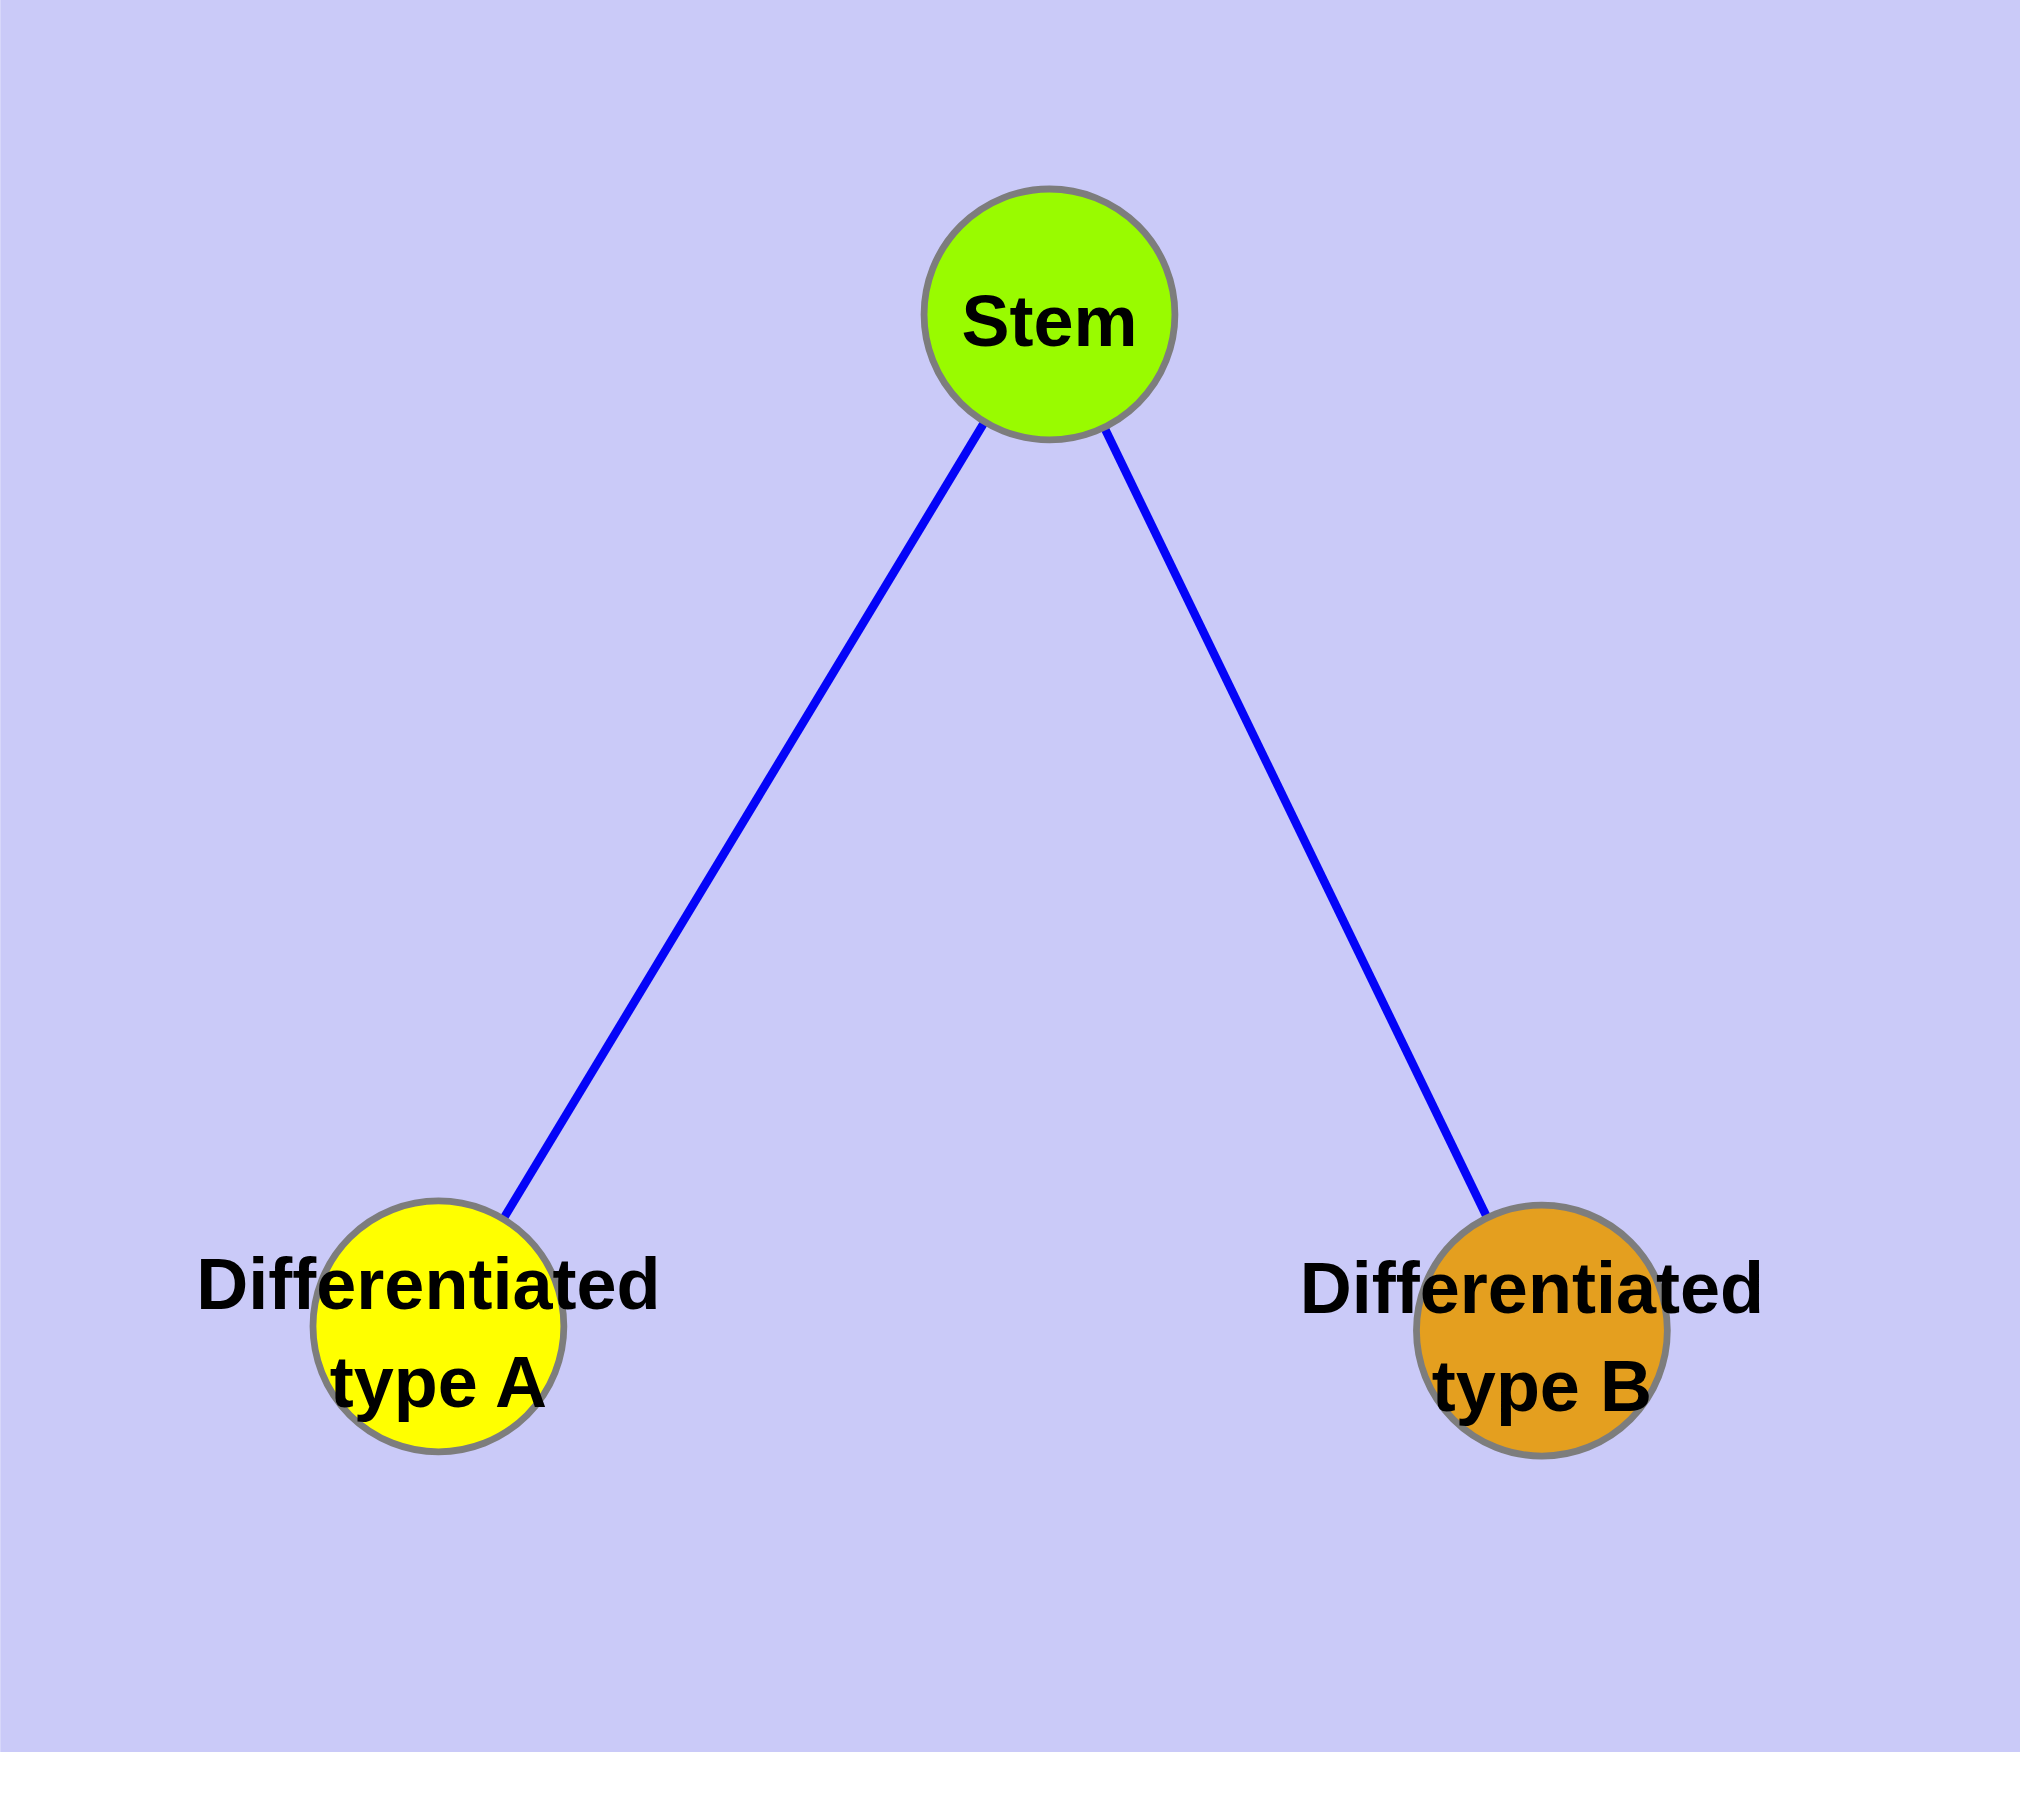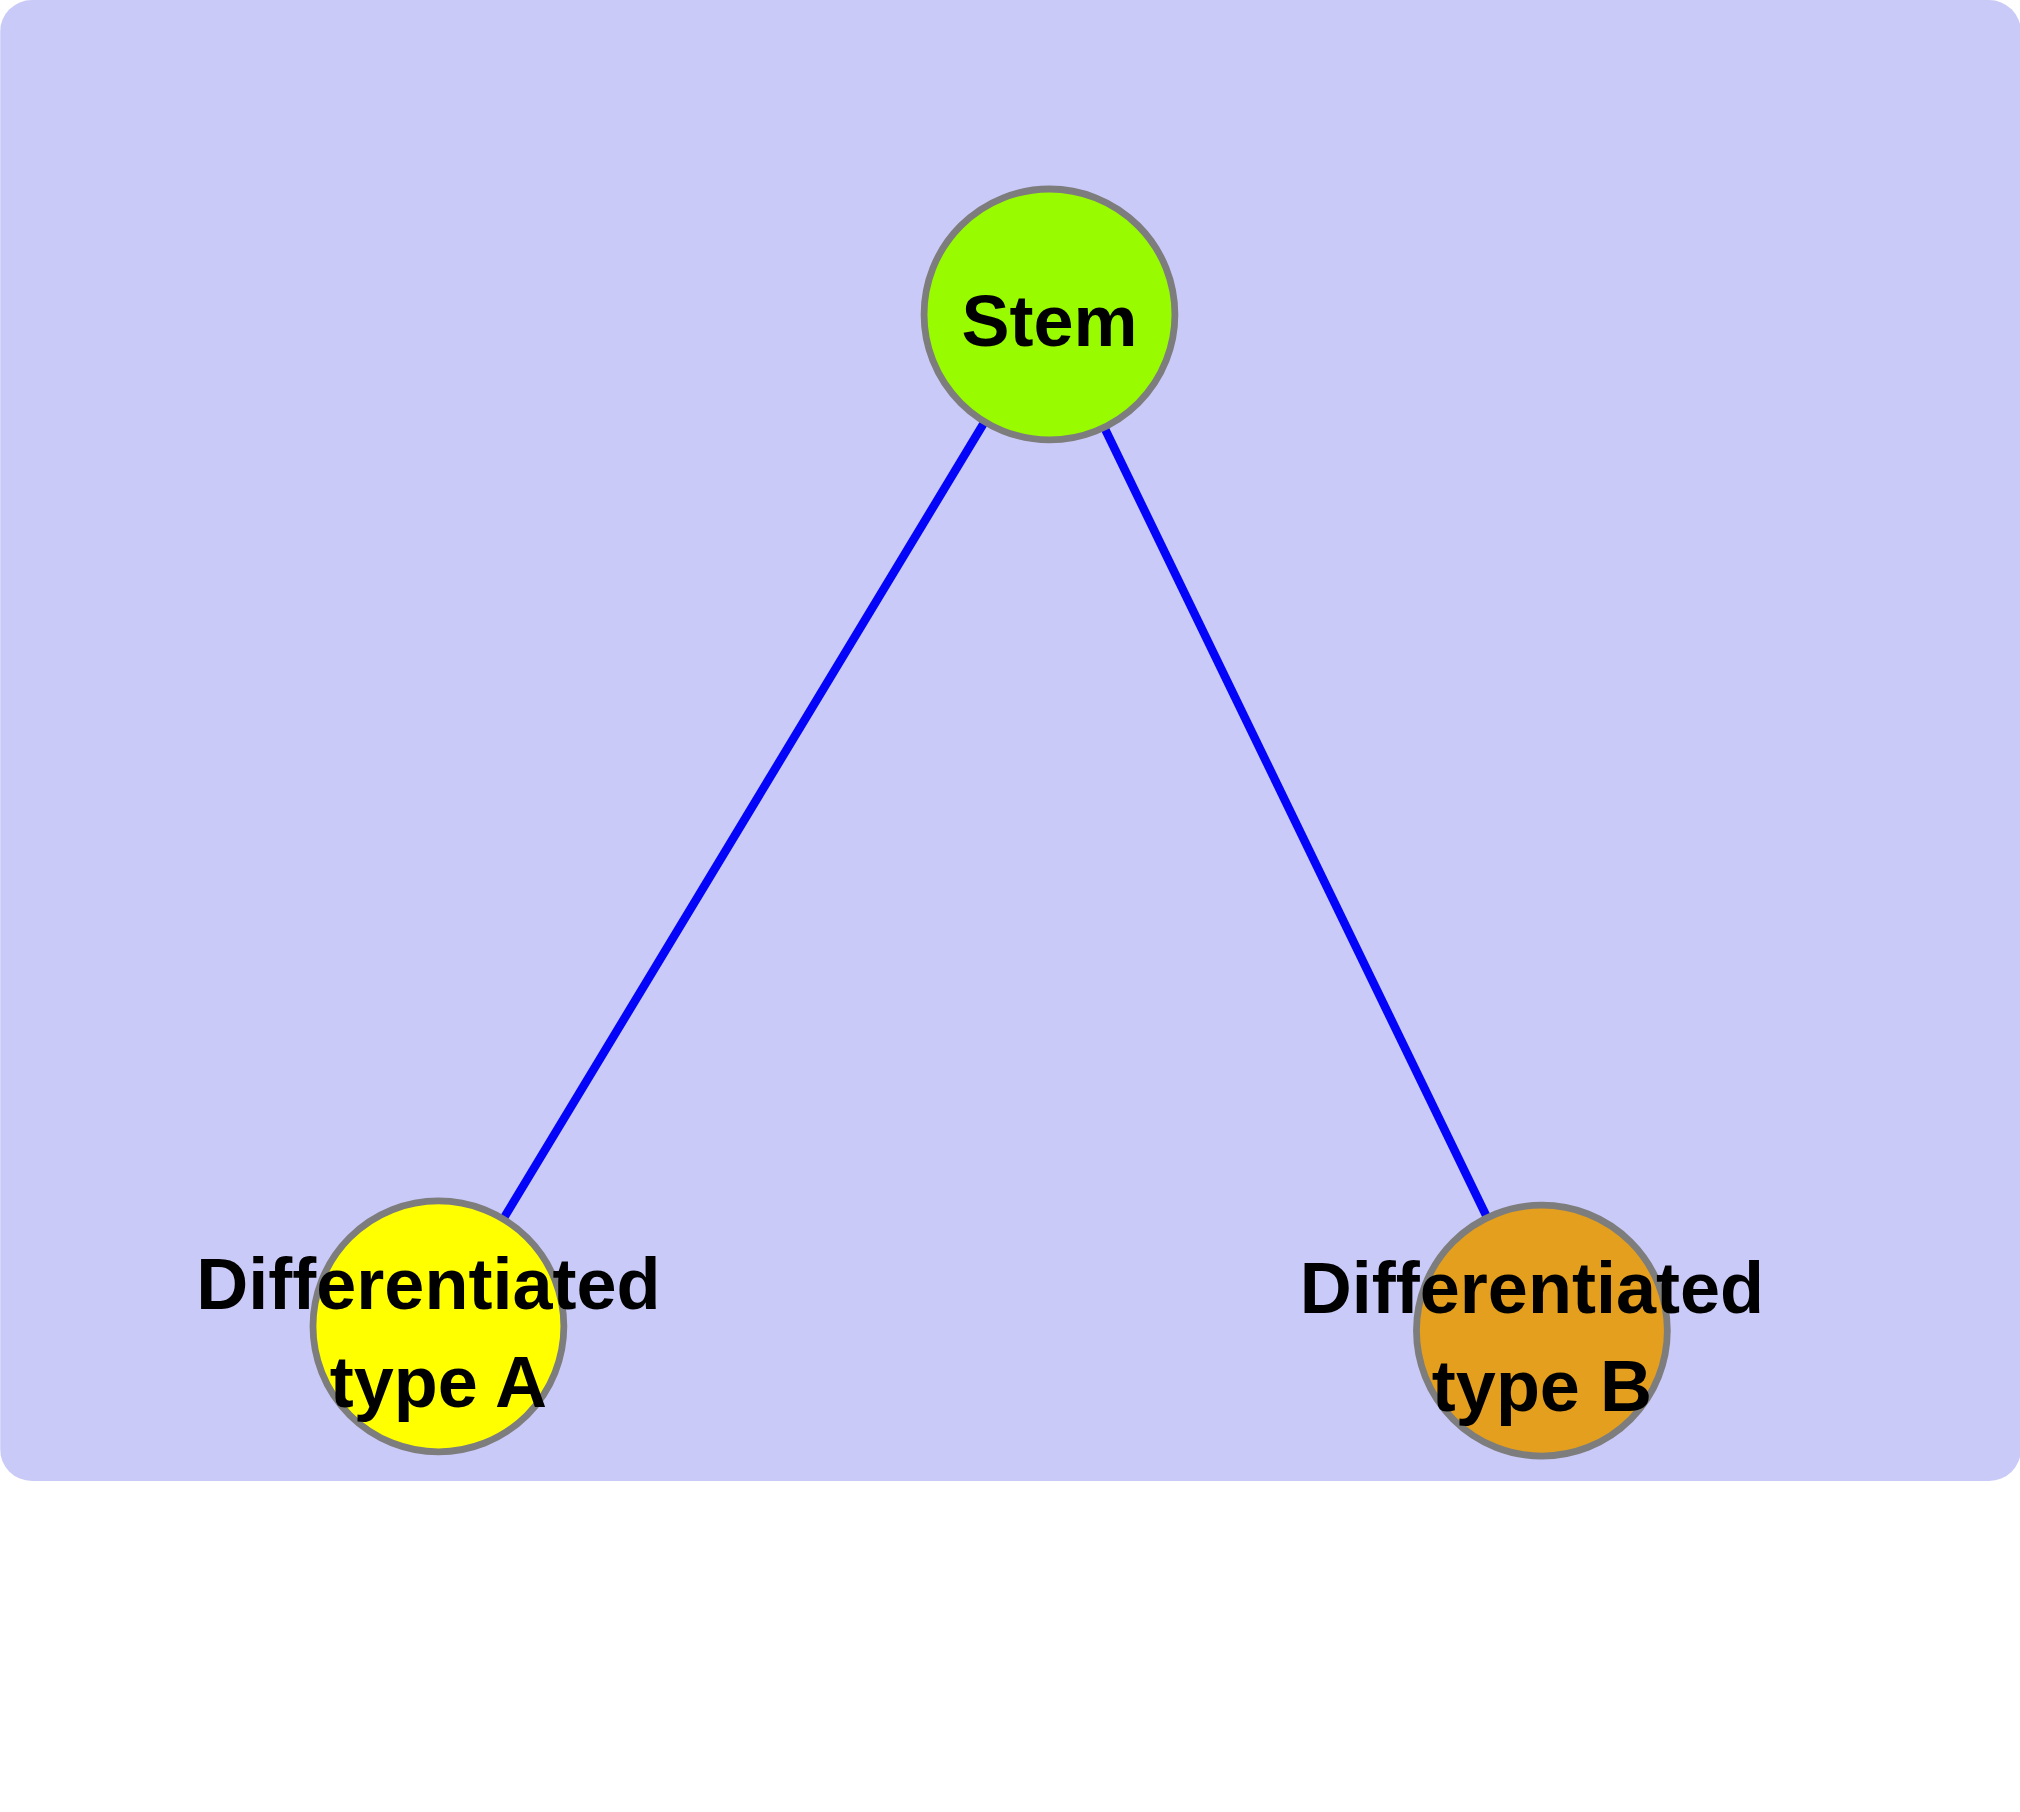--- a/index.html
+++ b/index.html
@@ -3,24 +3,23 @@
 <meta charset="utf-8">
 <style>
   html, body {
     margin: 0;
     padding: 0;
     background: #ffffff;
   }
   .stage {
     position: relative;
     width: 2021px;
-    height: 1481px;
+    height: 1752px;
     overflow: hidden;
     font-family: "Liberation Sans", sans-serif;
-    border-radius: 32px;
   }
   svg {
     display: block;
     width: 2021px;
     height: 1812px;
   }
   .node-label {
     font-family: "Liberation Sans", sans-serif;
     font-weight: bold;
     font-size: 85px;

